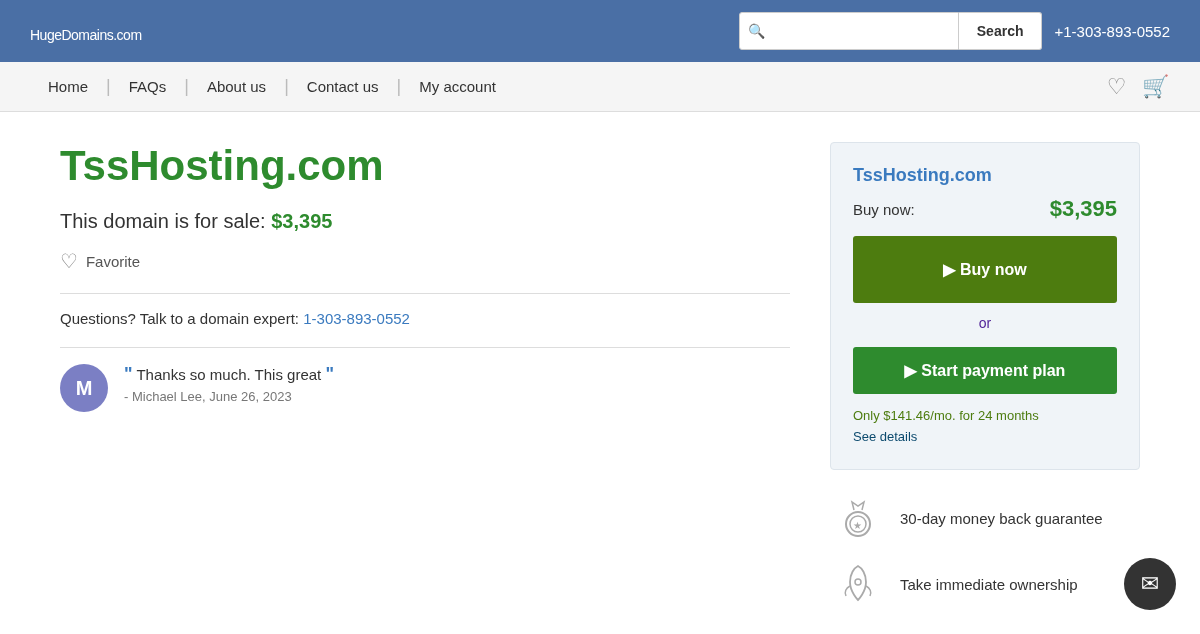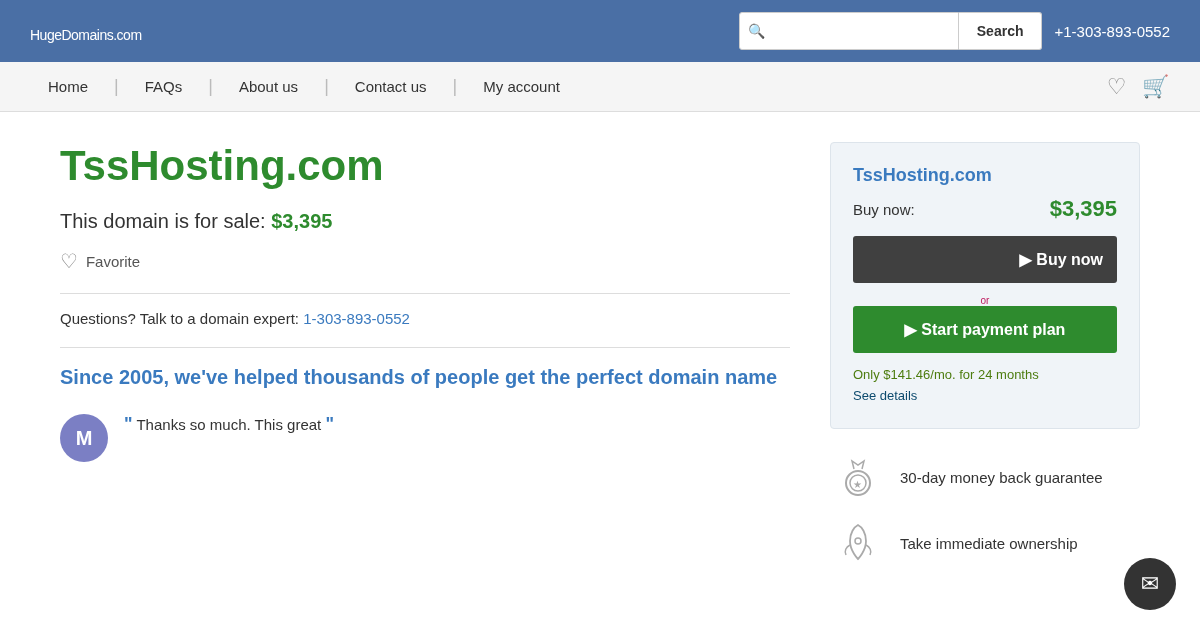--- a/index.html
+++ b/index.html
@@ -75,21 +75,21 @@
       border-bottom: 1px solid #ddd;
       padding: 0 30px;
       height: 50px;
       display: flex;
       align-items: center;
       justify-content: space-between;
     }
     .nav-links {
       display: flex;
       align-items: center;
-      gap: 8px;
+      gap: 0;
     }
     .nav-link {
       color: #333;
       text-decoration: none;
       font-size: 15px;
       padding: 0 18px;
       cursor: pointer;
     }
     .nav-divider {
       color: #bbb;
@@ -232,36 +232,36 @@
       color: #333;
     }
     .buy-now-price {
       color: #2e8b2e;
       font-size: 22px;
       font-weight: bold;
     }
     .btn-buy {
       display: block;
       width: 100%;
-      background: #404040;
+      background: #4d7c0f;
       color: #fff;
       border: none;
-      padding: 14px;
+      padding: 24px;
       font-size: 16px;
       font-weight: bold;
       border-radius: 3px;
       cursor: pointer;
-      text-align: right;
+      text-align: center;
       margin-bottom: 12px;
     }
     .or-text {
       text-align: center;
-      font-size: 10px;
-      color: #be185d;
-      margin-bottom: 0;
+      font-size: 14px;
+      color: #4c1d95;
+      margin-bottom: 16px;
     }
     .btn-payment {
       display: block;
       width: 100%;
       background: #2e8b2e;
       color: #fff;
       border: none;
       padding: 14px;
       font-size: 16px;
       font-weight: bold;
@@ -376,29 +376,29 @@
     <button class="favorite-btn">
       <span class="heart-icon">♡</span>
       <span>Favorite</span>
     </button>
     <hr class="divider">
     <p class="questions-text">
       <span>Questions? Talk to a domain expert:</span>
       <a class="questions-link"> <span>1-303-893-0552</span></a>
     </p>
     <hr class="divider">
-    <p class="since-text">Since 2005, we've helped thousands of people get the perfect domain name</p>
     <div class="testimonial">
       <div class="avatar">M</div>
       <div class="testimonial-content">
         <p class="quote-text">
           <span class="quote-mark">"</span>
           <span>Thanks so much. This great</span>
           <span class="quote-mark">"</span>
         </p>
+        <p class="quote-author">- Michael Lee, June 26, 2023</p>
       </div>
     </div>
   </div>
 
   <div class="right">
     <div class="purchase-card">
       <div class="card-domain-name">TssHosting.com</div>
       <div class="buy-now-row">
         <span class="buy-now-label">Buy now:</span>
         <span class="buy-now-price">$3,395</span>

